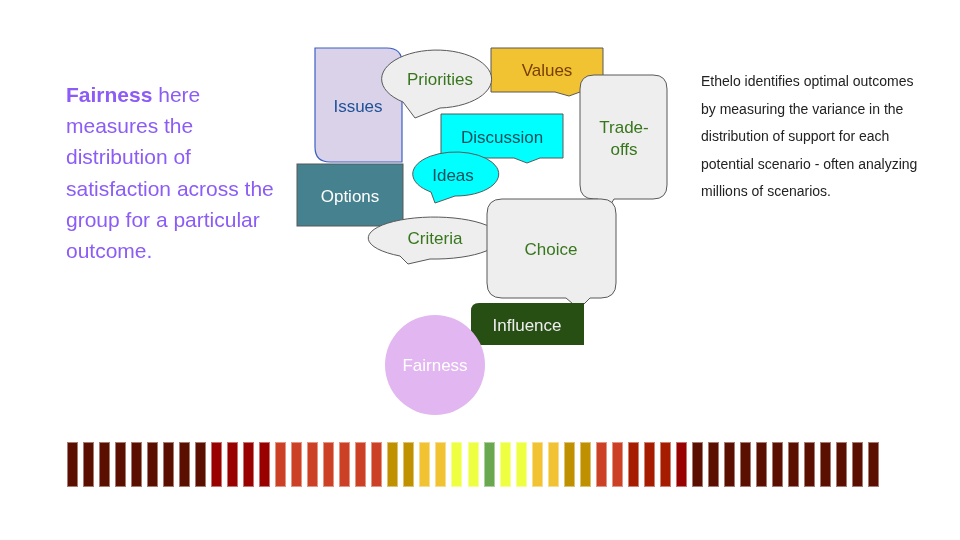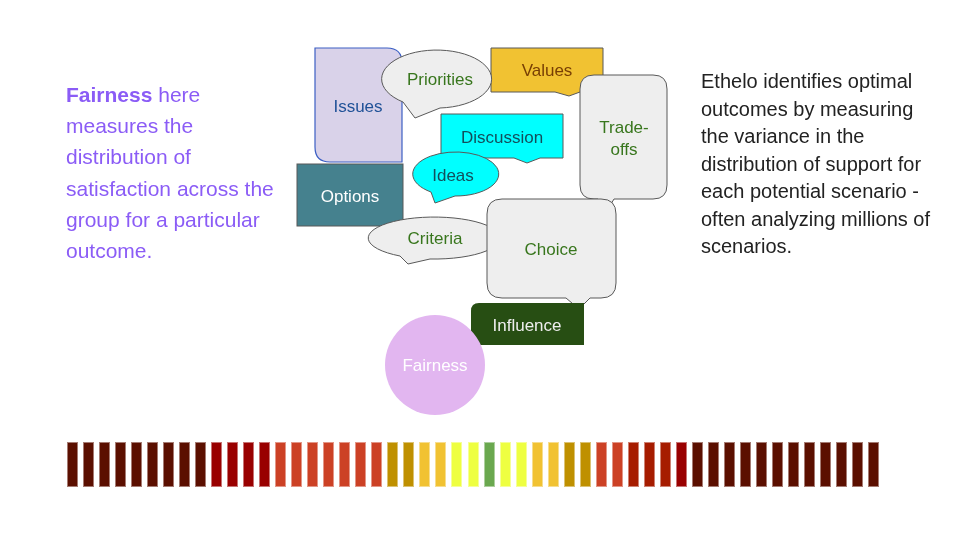--- a/index.html
+++ b/index.html
@@ -1,20 +1,20 @@
 <!DOCTYPE html>
 <html><head>
 <meta charset="utf-8">
 <style>
   html, body { margin: 0; padding: 0; }
   body { width: 960px; height: 540px; background: #ffffff; position: relative; overflow: hidden;
          font-family: "Liberation Sans", sans-serif; }
   .left-text { position: absolute; left: 66px; top: 79px; width: 215px; font-size: 21px; line-height: 31.2px; color: #8b5cf6; }
   .left-text b { font-weight: bold; }
-  .right-text { position: absolute; left: 701px; top: 68px; width: 230px; font-size: 20px; line-height: 27.5px; color: #222222; }
+  .right-text { position: absolute; left: 701px; top: 68px; width: 230px; font-size: 14px; line-height: 27.5px; color: #222222; }
   svg.diagram { position: absolute; left: 0; top: 0; }
   svg text { font-family: "Liberation Sans", sans-serif; font-size: 17px; text-anchor: middle; dominant-baseline: central; }
   .bars { position: absolute; left: 0; top: 0; }
   .bar { position: absolute; top: 442px; width: 11px; height: 45px; box-sizing: border-box; border: 1px solid rgba(255,255,255,0.45); }
 </style>
 </head>
 <body>
 
 <div class="left-text"><b>Fairness</b><span> here measures the distribution of satisfaction across the group for a particular outcome.</span></div>
 

